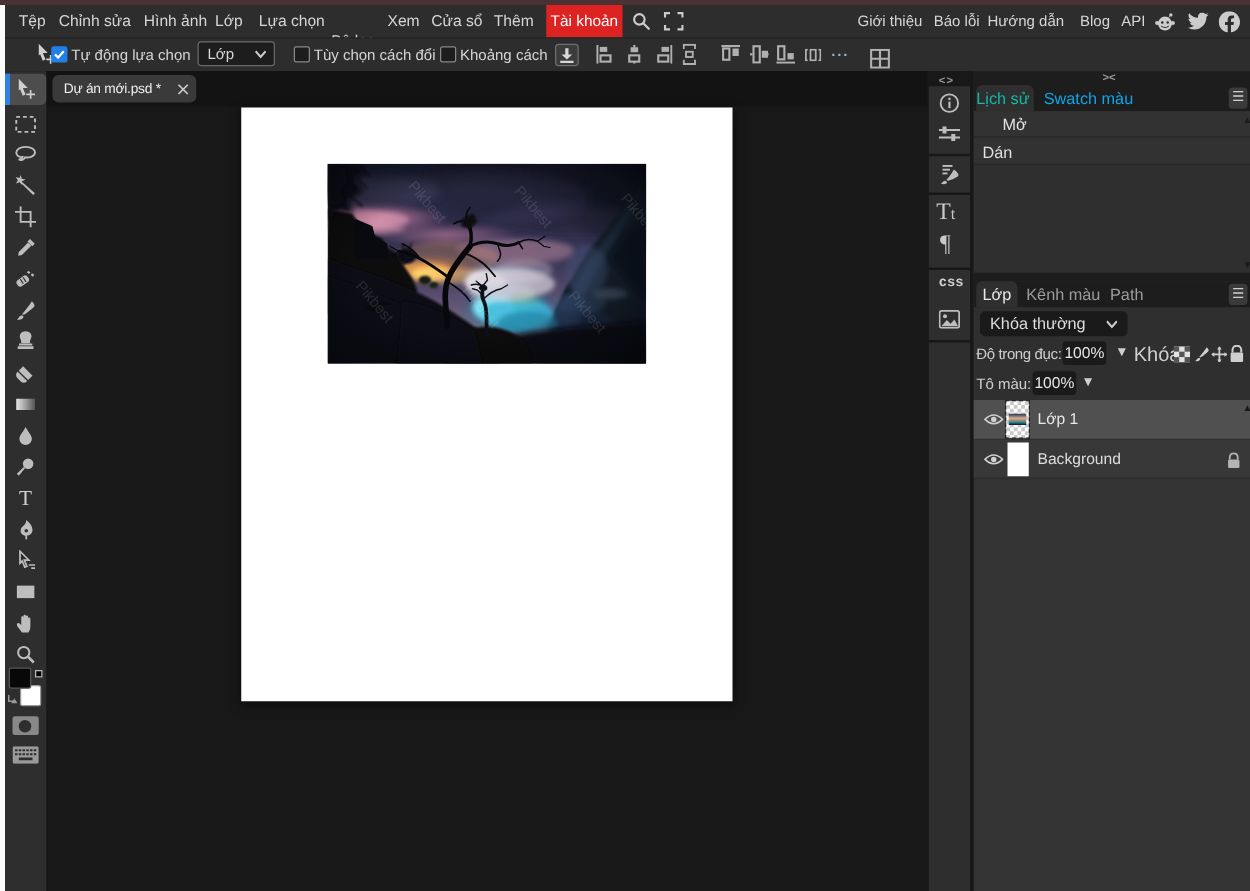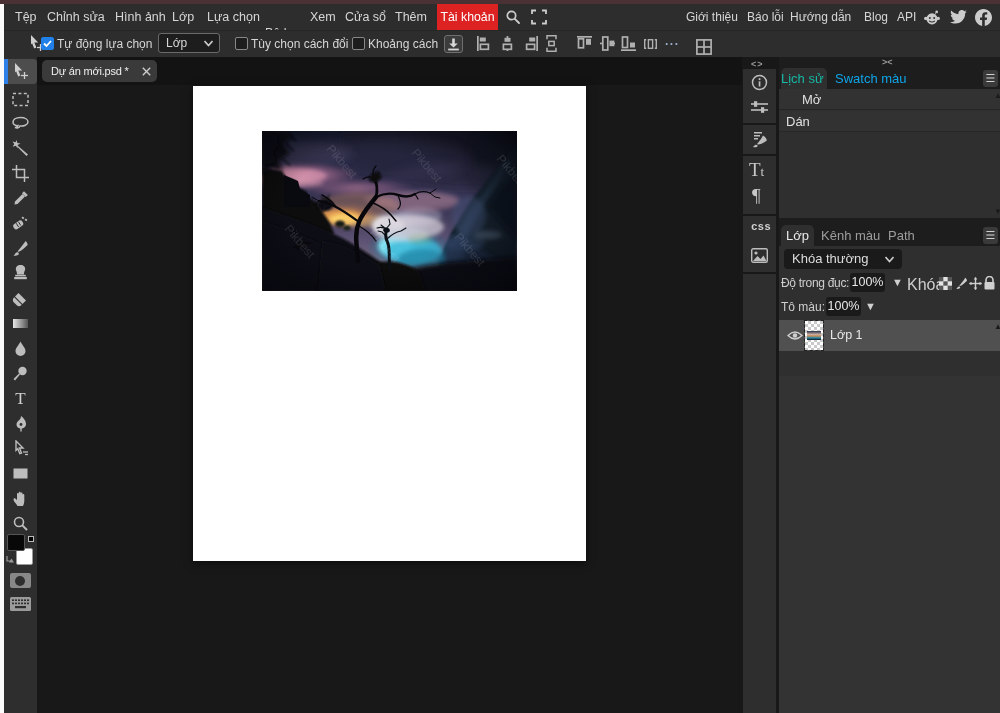--- a/index.html
+++ b/index.html
@@ -609,16 +609,28 @@
 
     <div class="abs" style="left:0;top:263px;width:221px;height:31px;background:#505050;">
       <svg class="abs" style="left:8px;top:10px;" width="16" height="11" viewBox="0 0 16 11">
           <path d="M1 5.5 Q8 -1.5 15 5.5 Q8 12.5 1 5.5Z" fill="none" stroke="#cfcfcf" stroke-width="1.3"></path>
           <circle cx="8" cy="5.5" r="2.2" fill="#cfcfcf"></circle>
         </svg>
       <div class="abs" style="left:26px;top:1px;width:18px;height:29px;background:#fff;outline:1.6px dashed #222;background-image:conic-gradient(#c9c9c9 0 25%, #ffffff 0 50%, #c9c9c9 0 75%, #ffffff 0);background-size:6px 6px;"></div>
       <div class="abs" style="left:28px;top:11px;width:14px;height:9px;background:linear-gradient(180deg,#2b3049,#c8b0a0 40%,#d08a50 55%,#2a8aa8 75%,#0d1520);"></div>
       <div class="abs" style="left:51px;top:0;color:#e8e8e8;font-size:12.5px;line-height:31px;">Lớp 1</div>
     </div>
+    <div class="abs" style="left:0;top:295px;width:221px;height:31px;background:#383838;border-bottom:1px solid #2b2b2b;">
+      <svg class="abs" style="left:8px;top:10px;" width="16" height="11" viewBox="0 0 16 11">
+          <path d="M1 5.5 Q8 -1.5 15 5.5 Q8 12.5 1 5.5Z" fill="none" stroke="#cfcfcf" stroke-width="1.3"></path>
+          <circle cx="8" cy="5.5" r="2.2" fill="#cfcfcf"></circle>
+        </svg>
+      <div class="abs" style="left:27px;top:2px;width:17px;height:27px;background:#ffffff;"></div>
+      <div class="abs" style="left:51px;top:0;color:#dddddd;font-size:12.5px;line-height:31px;">Background</div>
+      <svg class="abs" style="left:203px;top:10px;" width="10" height="13" viewBox="0 0 11 14">
+          <path d="M2 6 V4 a3.5 3.5 0 0 1 7 0 V6" fill="none" stroke="#b5b5b5" stroke-width="1.6"></path>
+          <rect x="0.5" y="6" width="10" height="7.5" rx="1" fill="#b5b5b5"></rect>
+        </svg>
+    </div>
     <div class="abs" style="left:215px;top:265px;color:#1a1a1a;font-size:8px;">▲</div>
   </div>
 
 </div>
 
 </body></html>

